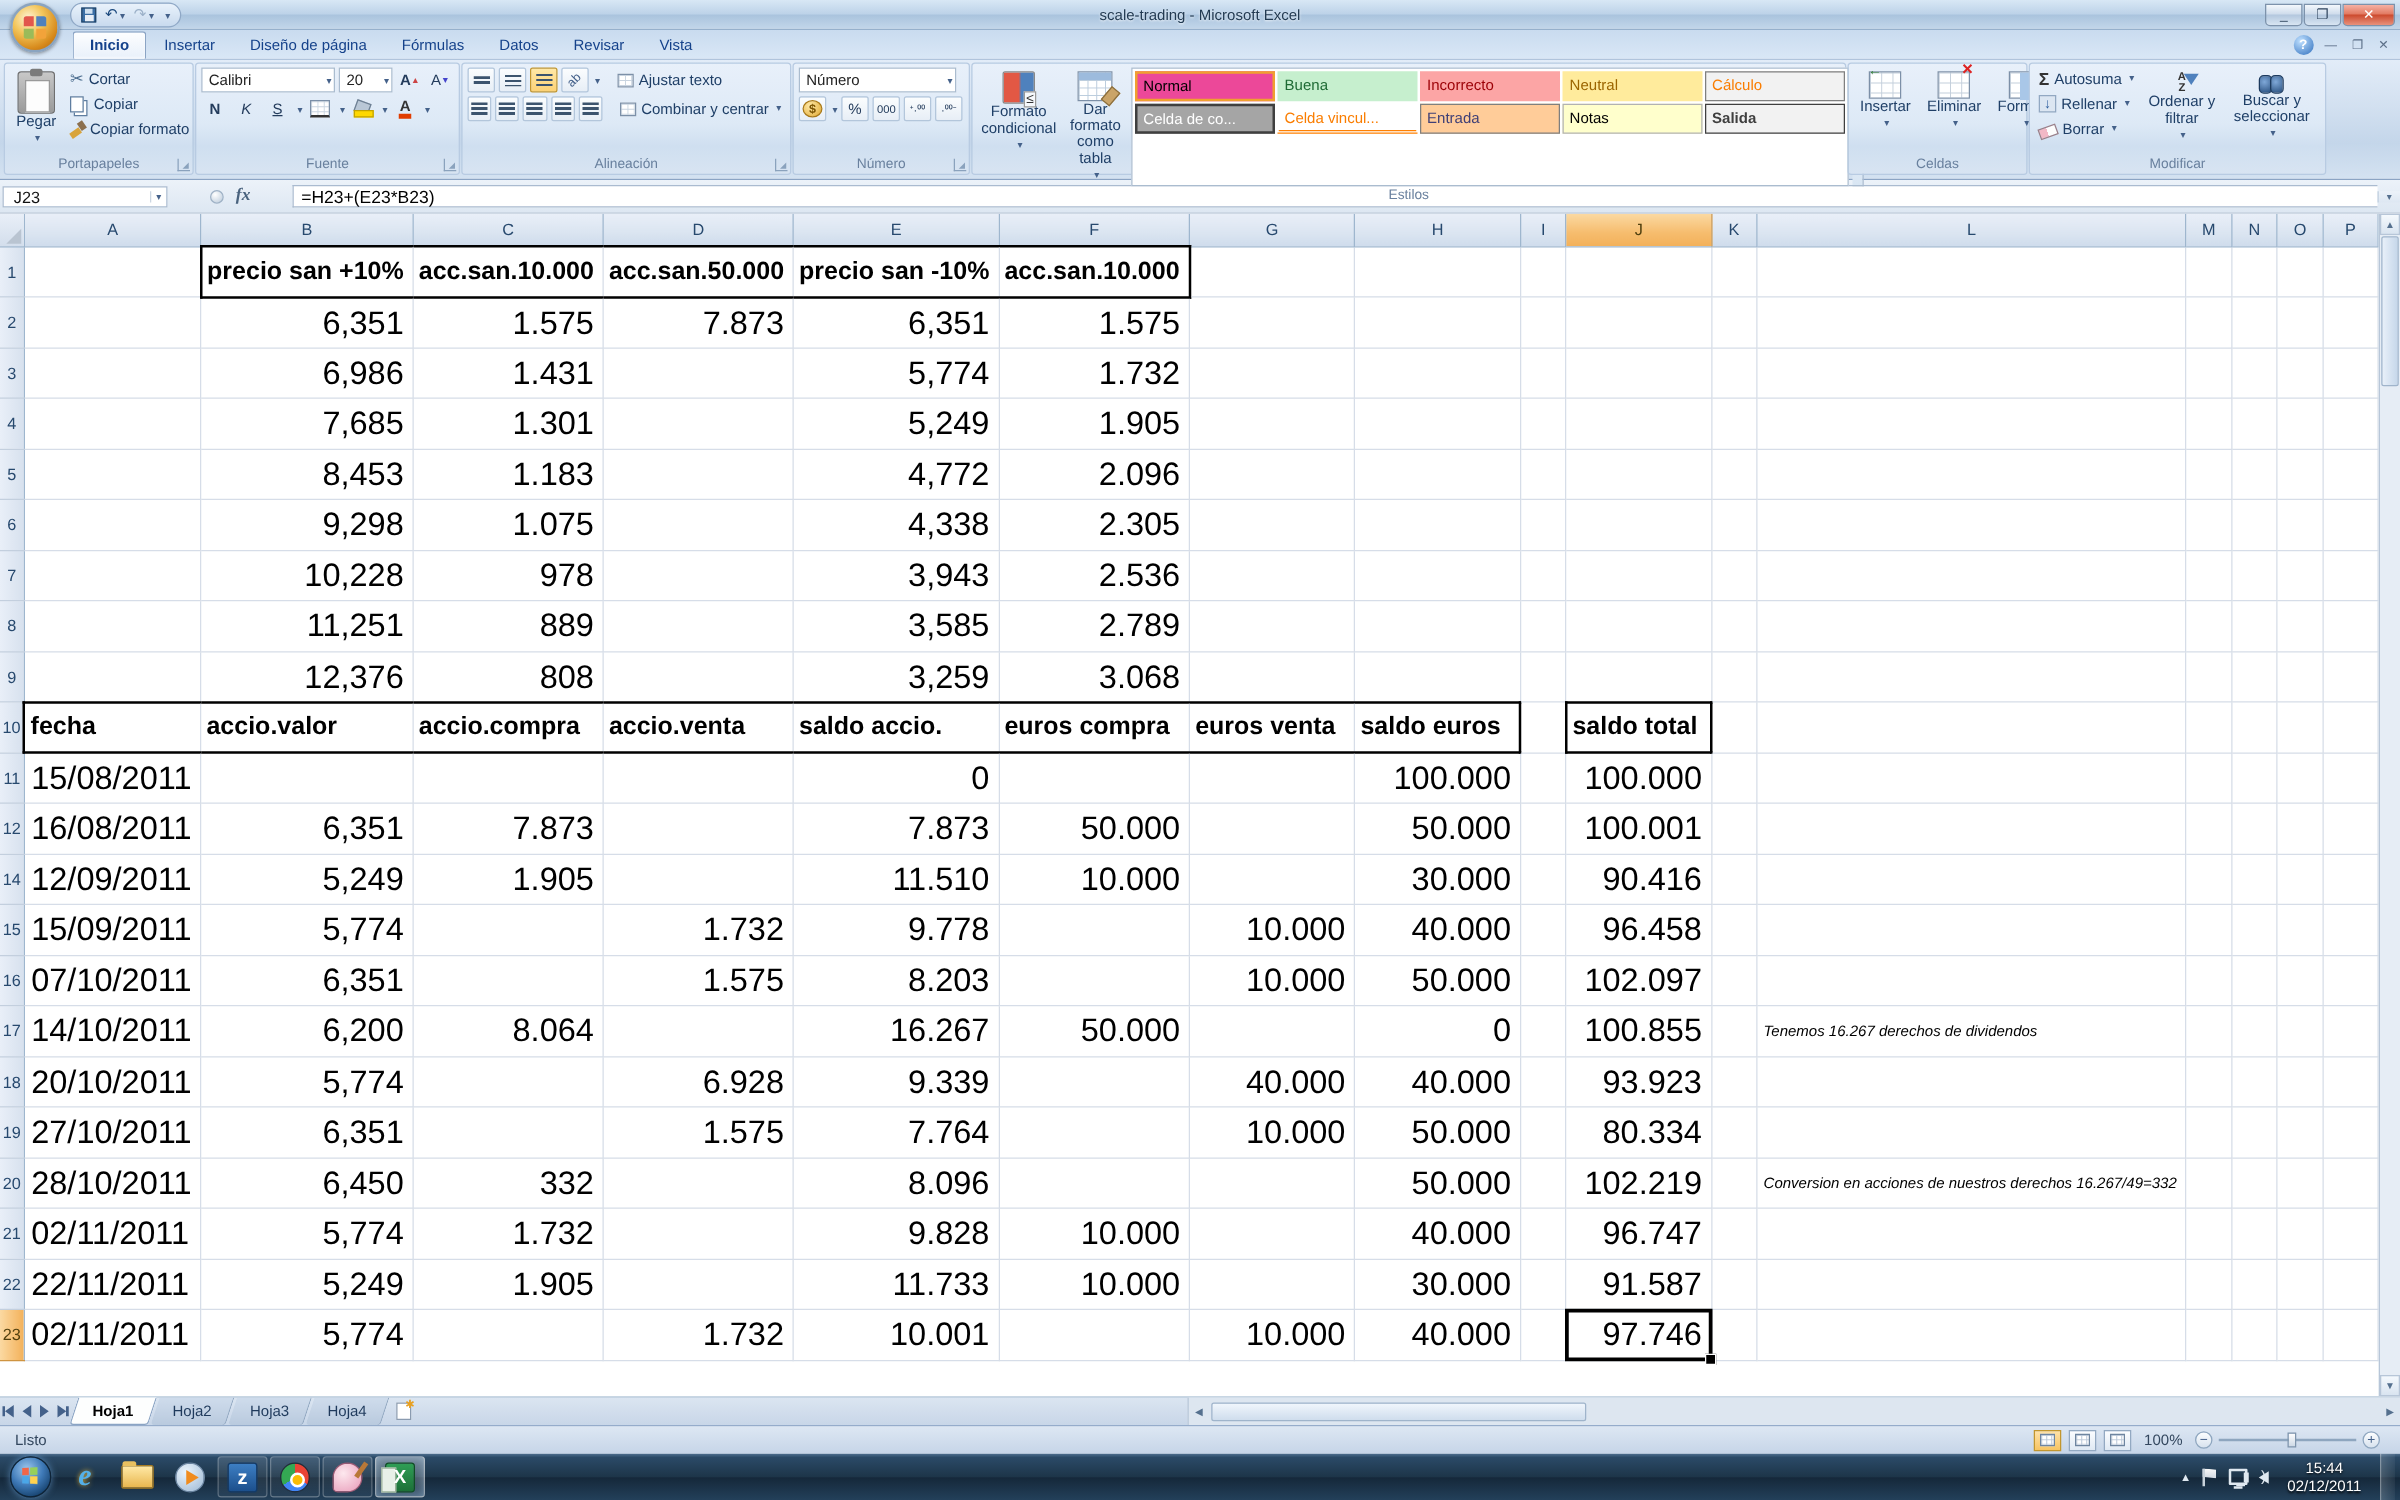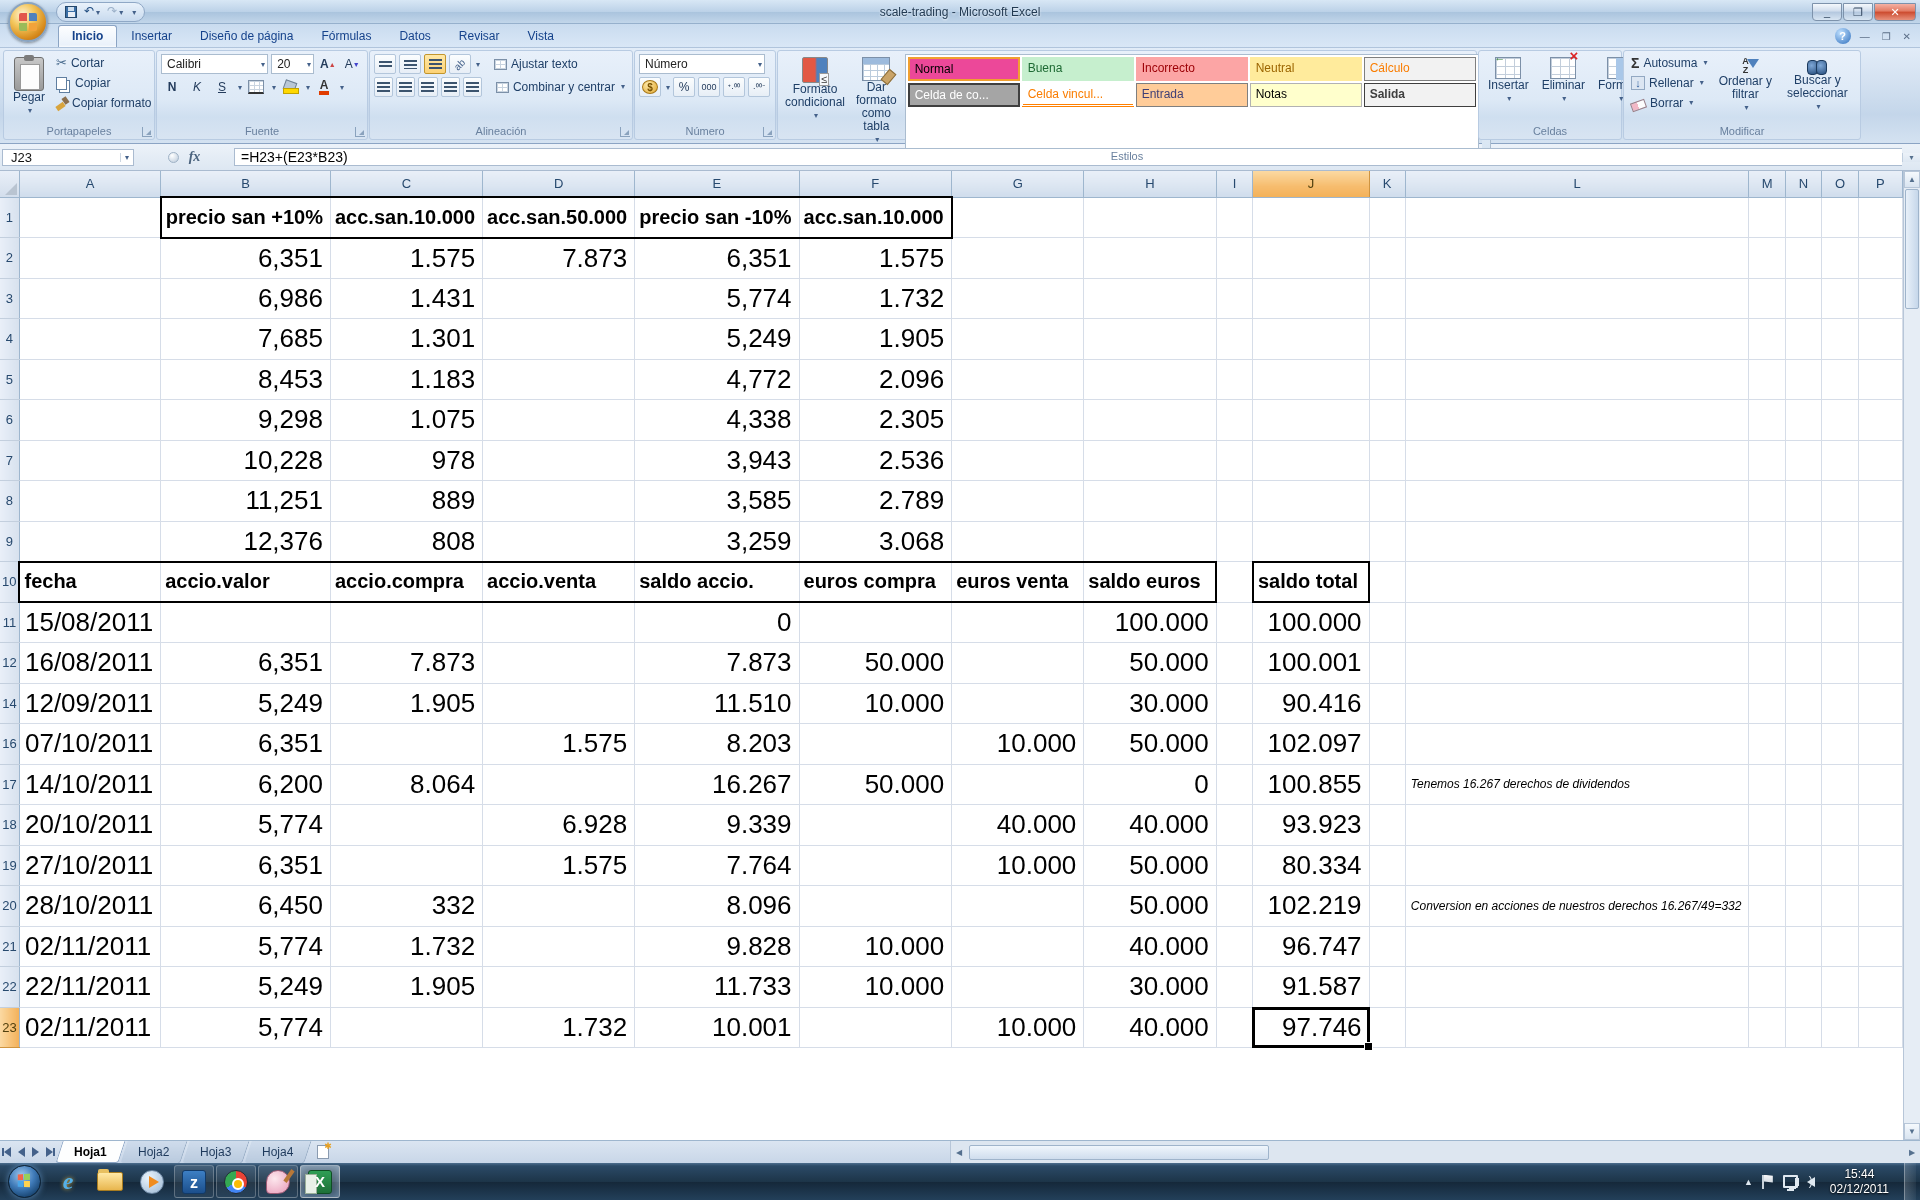--- a/index.html
+++ b/index.html
@@ -781,20 +781,39 @@
               <td class="cell ar"></td>
               <td class="cell ar">90.416</td>
               <td class="cell ar"></td>
               <td class="cell ar"></td>
               <td class="cell ar"></td>
               <td class="cell ar"></td>
               <td class="cell ar"></td>
               <td class="cell ar"></td>
             </tr>
             <tr>
+              <th class="rowhdr">15</th>
+              <td class="cell al">15/09/2011</td>
+              <td class="cell ar">5,774</td>
+              <td class="cell ar"></td>
+              <td class="cell ar">1.732</td>
+              <td class="cell ar">9.778</td>
+              <td class="cell ar"></td>
+              <td class="cell ar">10.000</td>
+              <td class="cell ar">40.000</td>
+              <td class="cell ar"></td>
+              <td class="cell ar">96.458</td>
+              <td class="cell ar"></td>
+              <td class="cell ar"></td>
+              <td class="cell ar"></td>
+              <td class="cell ar"></td>
+              <td class="cell ar"></td>
+              <td class="cell ar"></td>
+            </tr>
+            <tr>
               <th class="rowhdr">16</th>
               <td class="cell al">07/10/2011</td>
               <td class="cell ar">6,351</td>
               <td class="cell ar"></td>
               <td class="cell ar">1.575</td>
               <td class="cell ar">8.203</td>
               <td class="cell ar"></td>
               <td class="cell ar">10.000</td>
               <td class="cell ar">50.000</td>
               <td class="cell ar"></td>
@@ -973,20 +992,42 @@
         <span class="ic ic-sheetstar"></span>
       </div>
     <div class="hscroll">
       <span class="harrow">◀</span>
       <div class="hthumb"></div>
       <span style="flex:1"></span>
       <span class="harrow">▶</span>
     </div>
   </div>
 
+  <div class="statusbar">
+    <span class="mode">Listo</span>
+    <div class="statusright">
+      <div class="viewbtn on">
+          <span class="vg"></span>
+        </div>
+      <div class="viewbtn">
+          <span class="vg"></span>
+        </div>
+      <div class="viewbtn">
+          <span class="vg"></span>
+        </div>
+      <span class="zoomtxt">100%</span>
+      <div class="slider">
+        <span class="pm">−</span>
+        <span class="track">
+            <span class="thumb"></span>
+          </span>
+        <span class="pm">+</span>
+      </div>
+    </div>
+  </div>
 
   <div class="taskbar">
     <div class="startorb">
         <div class="winflag">
           <span></span>
           <span></span>
           <span></span>
           <span></span>
         </div>
       </div>

